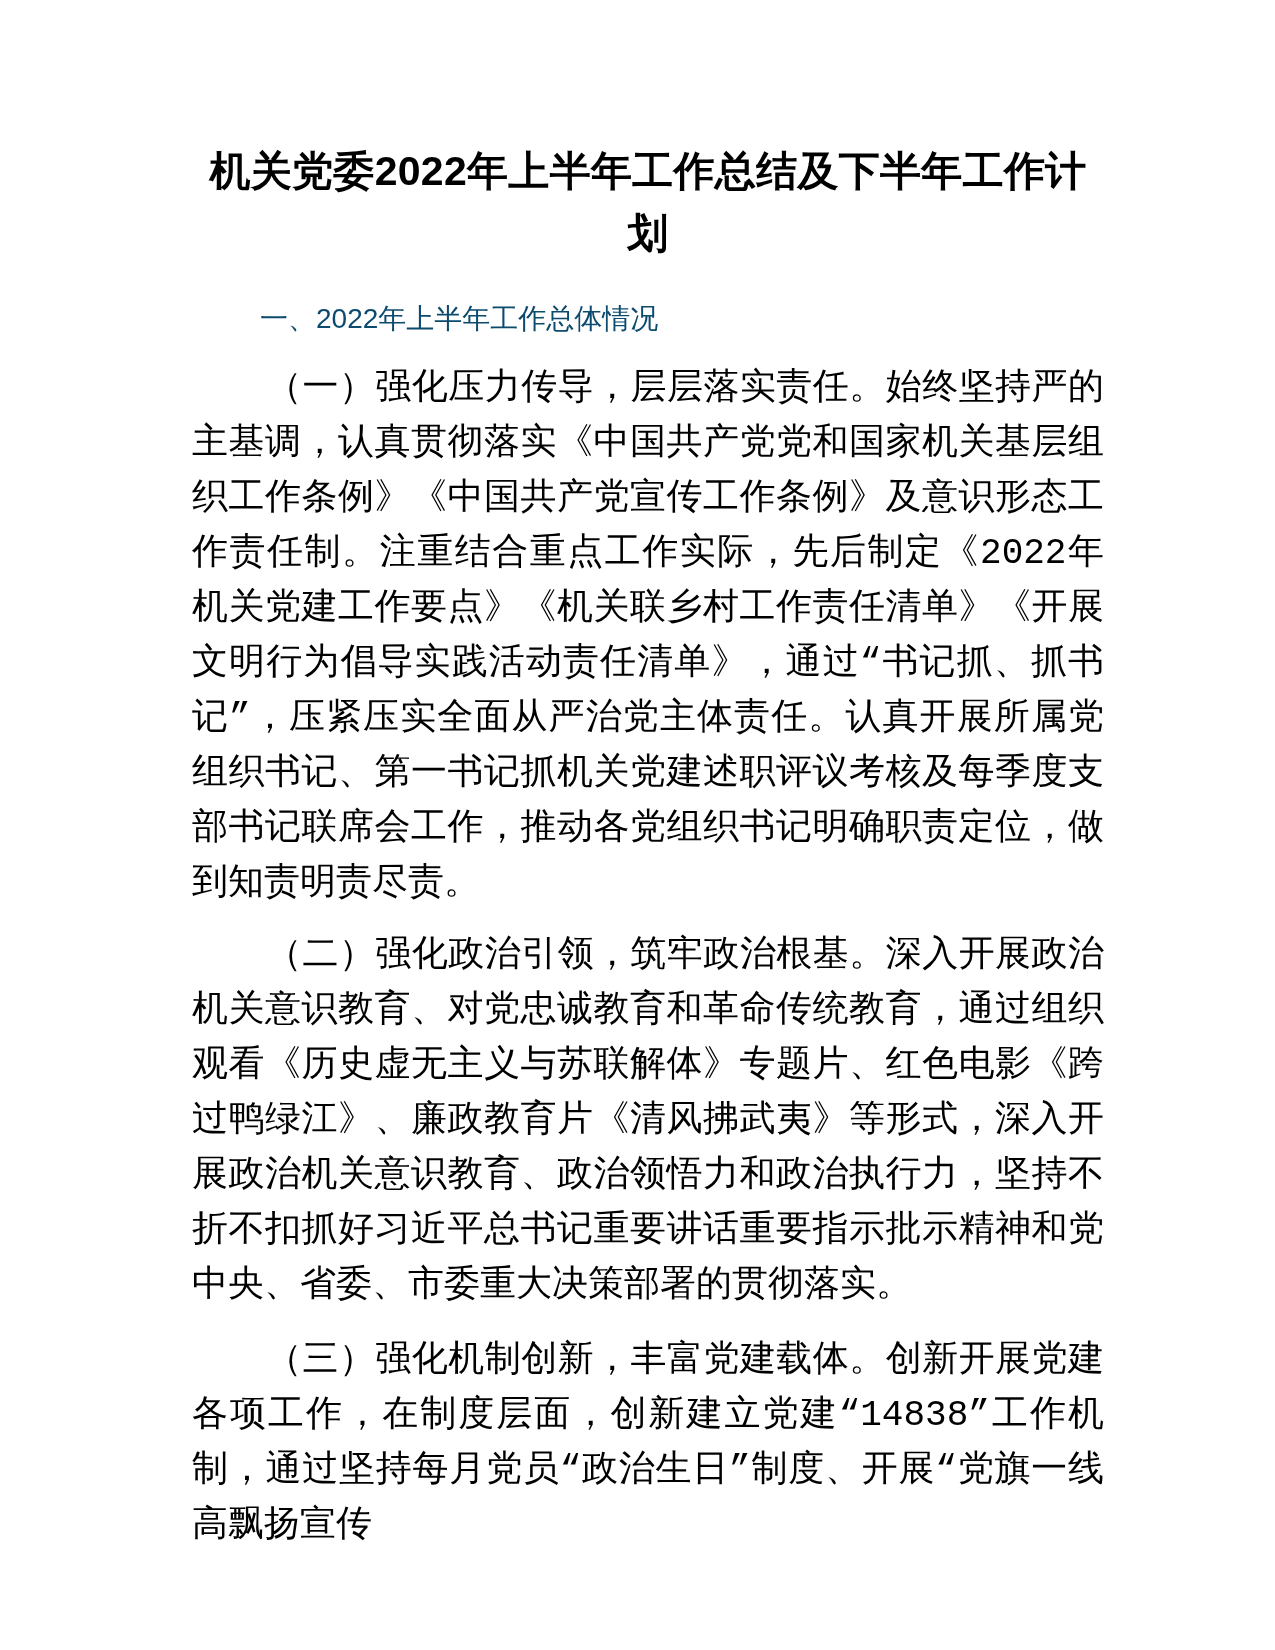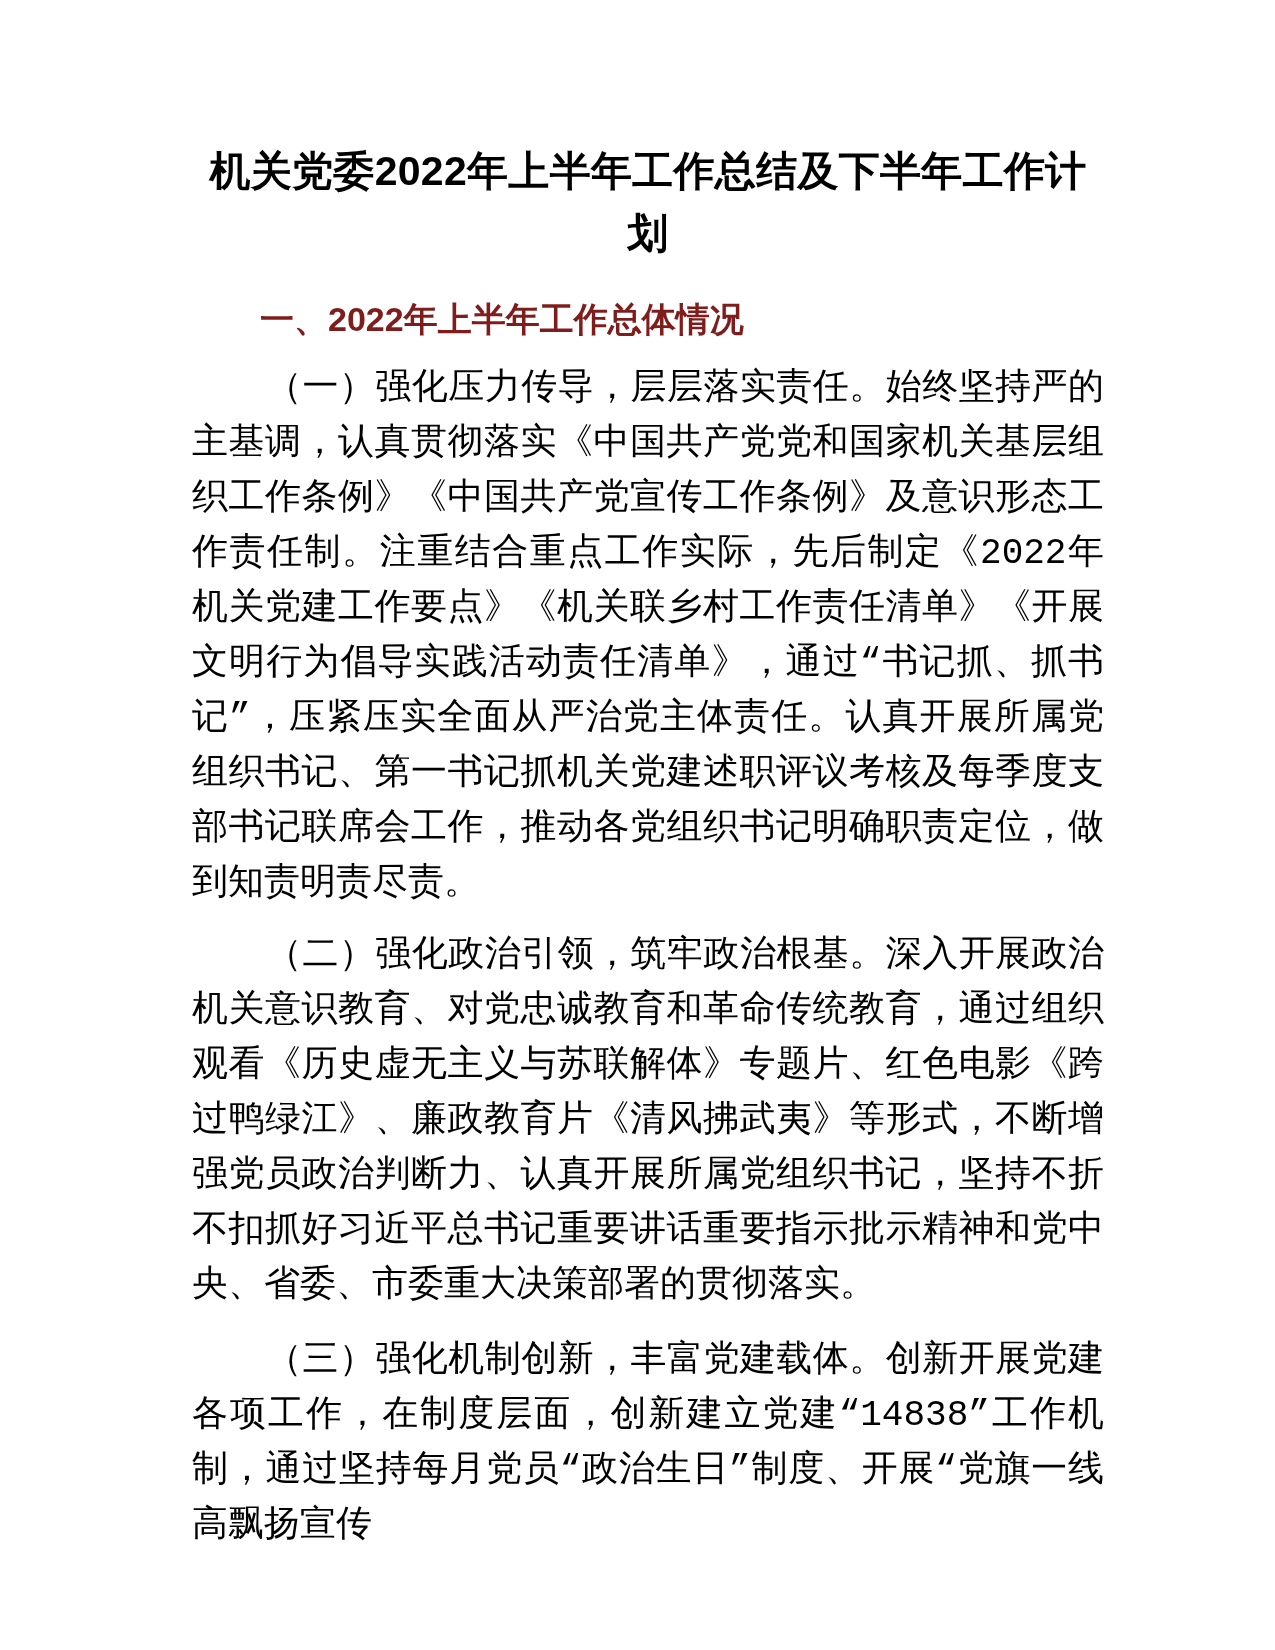--- a/index.html
+++ b/index.html
@@ -40,26 +40,26 @@
     line-height: 62px;
     font-weight: 700;
     text-align: center;
     letter-spacing: 0.3px;
     color: #000000;
   }
 
   .section-heading {
     margin: 0;
     padding-top: 30px;
-    font-size: 34px;
+    font-size: 28px;
     line-height: 50px;
-    font-weight: 700;
+    font-weight: 400;
     text-indent: 68px;
     text-align: justify;
-    color: #7f1d1d;
+    color: #0c4a6e;
   }
 
   .body-para {
     margin: 0;
     padding-top: 17px;
     font-size: 36px;
     line-height: 55px;
     font-weight: 400;
     text-indent: 74px;
     text-align: justify;
@@ -77,18 +77,18 @@
 
 <div class="page">
   <div class="content">
 
     <h1 class="doc-title">机关党委2022年上半年工作总结及下半年工作计划</h1>
 
     <p class="section-heading">一、2022年上半年工作总体情况</p>
 
     <p class="body-para">（一）强化压力传导，层层落实责任。始终坚持严的主基调，认真贯彻落实《中国共产党党和国家机关基层组织工作条例》《中国共产党宣传工作条例》及意识形态工作责任制。注重结合重点工作实际，先后制定《2022年机关党建工作要点》《机关联乡村工作责任清单》《开展文明行为倡导实践活动责任清单》，通过“书记抓、抓书记”，压紧压实全面从严治党主体责任。认真开展所属党组织书记、第一书记抓机关党建述职评议考核及每季度支部书记联席会工作，推动各党组织书记明确职责定位，做到知责明责尽责。</p>
 
-    <p class="body-para">（二）强化政治引领，筑牢政治根基。深入开展政治机关意识教育、对党忠诚教育和革命传统教育，通过组织观看《历史虚无主义与苏联解体》专题片、红色电影《跨过鸭绿江》、廉政教育片《清风拂武夷》等形式，不断增强党员政治判断力、认真开展所属党组织书记，坚持不折不扣抓好习近平总书记重要讲话重要指示批示精神和党中央、省委、市委重大决策部署的贯彻落实。</p>
+    <p class="body-para">（二）强化政治引领，筑牢政治根基。深入开展政治机关意识教育、对党忠诚教育和革命传统教育，通过组织观看《历史虚无主义与苏联解体》专题片、红色电影《跨过鸭绿江》、廉政教育片《清风拂武夷》等形式，深入开展政治机关意识教育、政治领悟力和政治执行力，坚持不折不扣抓好习近平总书记重要讲话重要指示批示精神和党中央、省委、市委重大决策部署的贯彻落实。</p>
 
     <p class="body-para">（三）强化机制创新，丰富党建载体。创新开展党建各项工作，在制度层面，创新建立党建“14838”工作机制，通过坚持每月党员“政治生日”制度、开展“党旗一线高飘扬宣传</p>
 
   </div>
 </div>
 
 </body></html>

